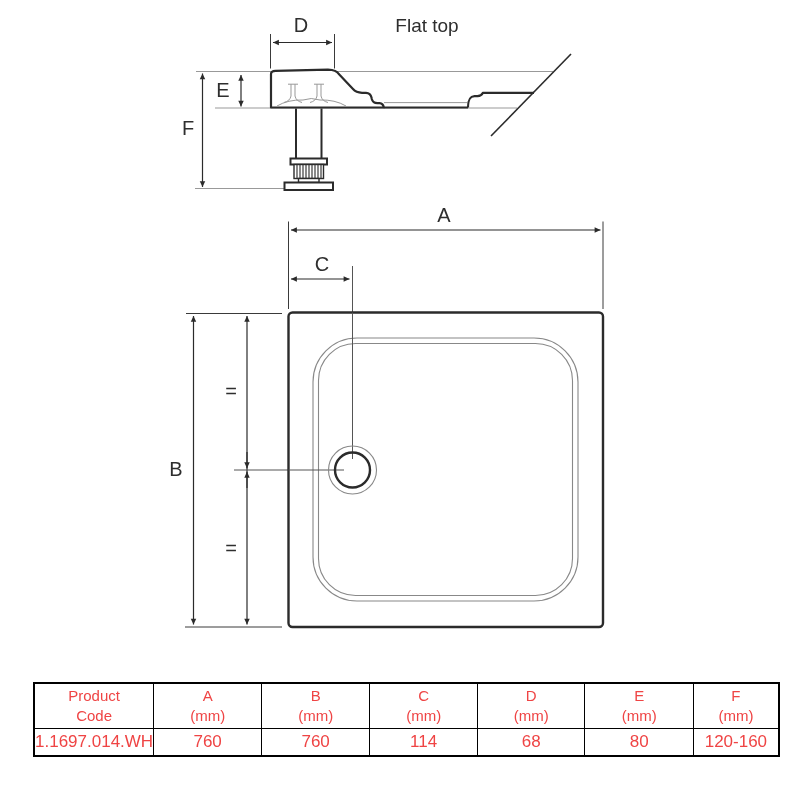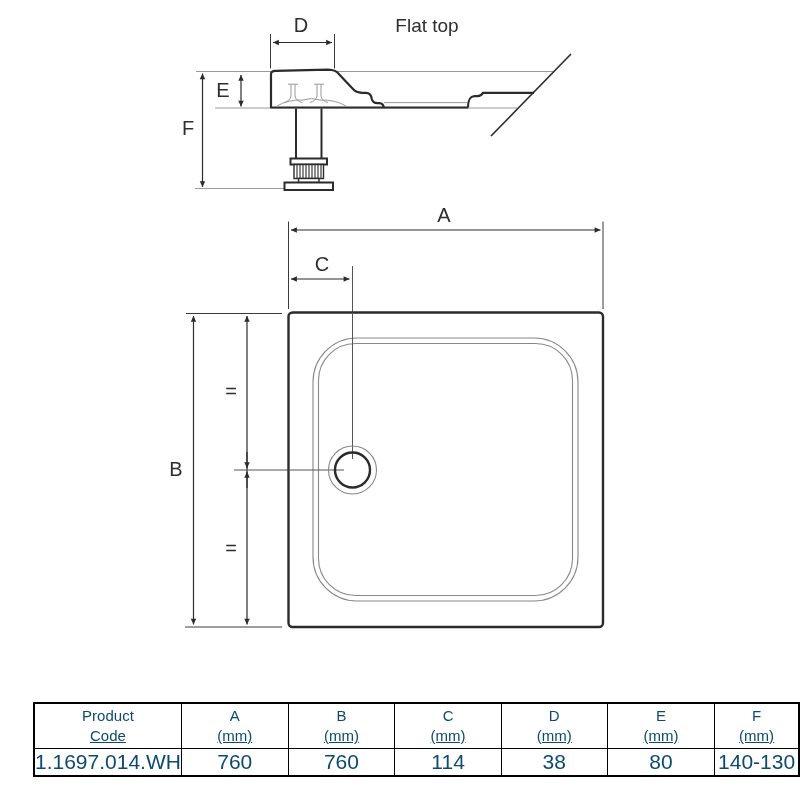--- a/index.html
+++ b/index.html
@@ -11,30 +11,30 @@
   svg{position:absolute;left:0;top:0;}
   svg text{font-family:"Liberation Sans",sans-serif;fill:#2e2e2e;}
   .dimlabel{font-size:20px;}
   .flattop{font-size:19px;}
   .eqmark{font-size:20px;}
 
   
   .spec-table-wrap{position:absolute;left:33px;top:682px;}
   table.spec{
     border-collapse:collapse;table-layout:fixed;
-    font-family:"Liberation Sans",sans-serif;color:#0c4a6e;margin-top:20px;
+    font-family:"Liberation Sans",sans-serif;color:#ef4444;
   }
   table.spec td{
     border:1.5px solid #000;text-align:center;vertical-align:middle;
     padding:0;overflow:hidden;
   }
   table.spec{border:2px solid #000;}
   tr.hdr td{height:44px;font-size:15px;line-height:1.35;}
-  tr.datarow td{height:26px;font-size:21px;}
-  .hdr .l2{display:block;text-decoration:underline;}
+  tr.datarow td{height:26px;font-size:17px;}
+  .hdr .l2{display:block;}
 </style>
 </head>
 <body>
 
 <div class="stage">
 
   <svg width="800" height="675" viewBox="0 0 800 675">
     <defs>
       <marker id="arrow" viewBox="0 0 10 10" refX="9" refY="5" markerWidth="9" markerHeight="6.5" markerUnits="userSpaceOnUse" orient="auto-start-reverse">
         <path d="M0,0.8 L9,5 L0,9.2 Z" fill="#2b2b2b"></path>
@@ -174,21 +174,21 @@
           <td>
             <span>F</span>
             <span class="l2">(mm)</span>
           </td>
         </tr>
         <tr class="datarow">
           <td>1.1697.014.WH</td>
           <td>760</td>
           <td>760</td>
           <td>114</td>
-          <td>38</td>
+          <td>68</td>
           <td>80</td>
-          <td>140-130</td>
+          <td>120-160</td>
         </tr>
       </tbody>
     </table>
   </div>
 
 </div>
 
 </body></html>

